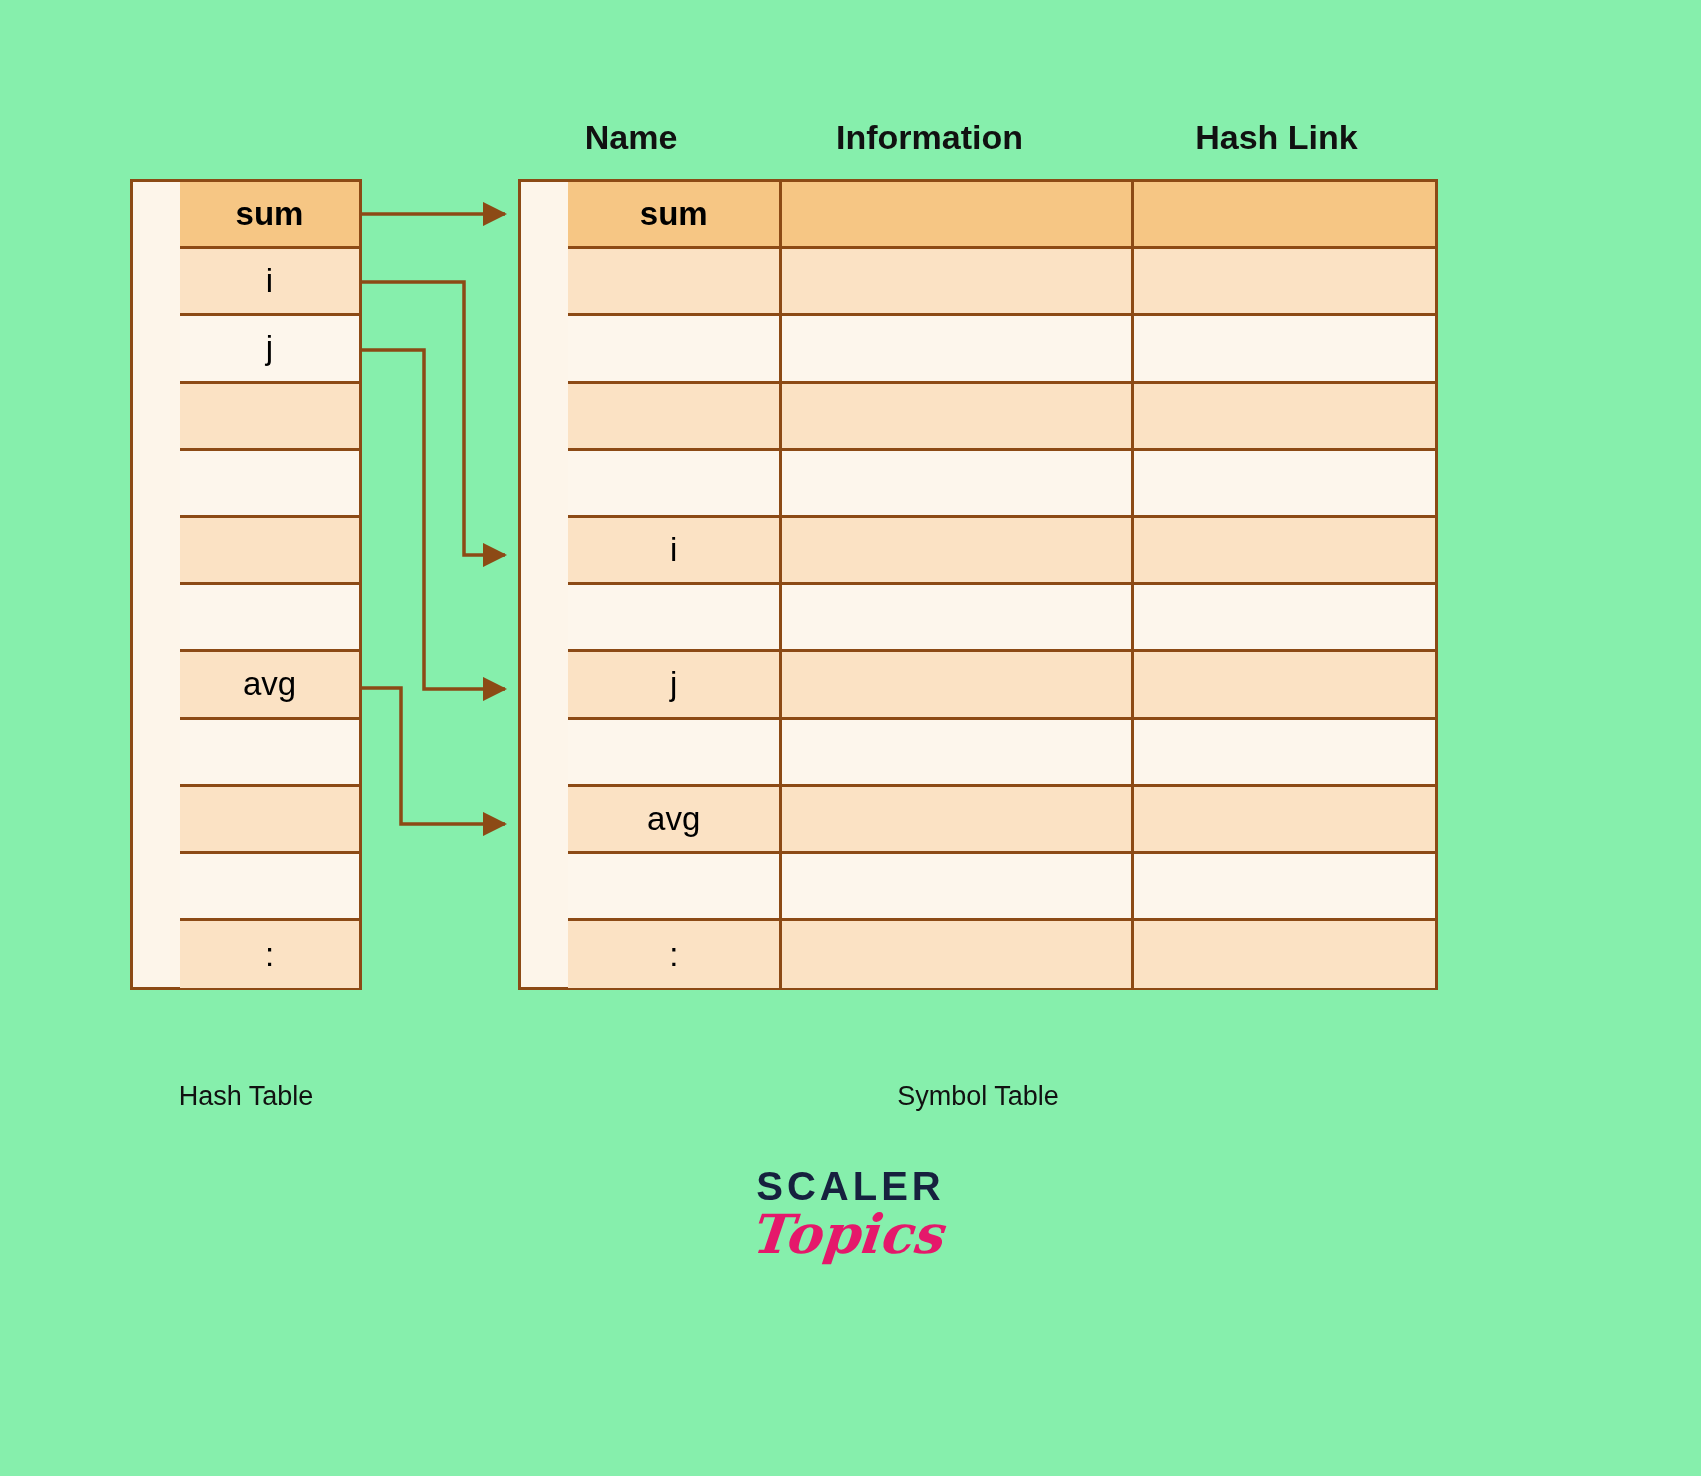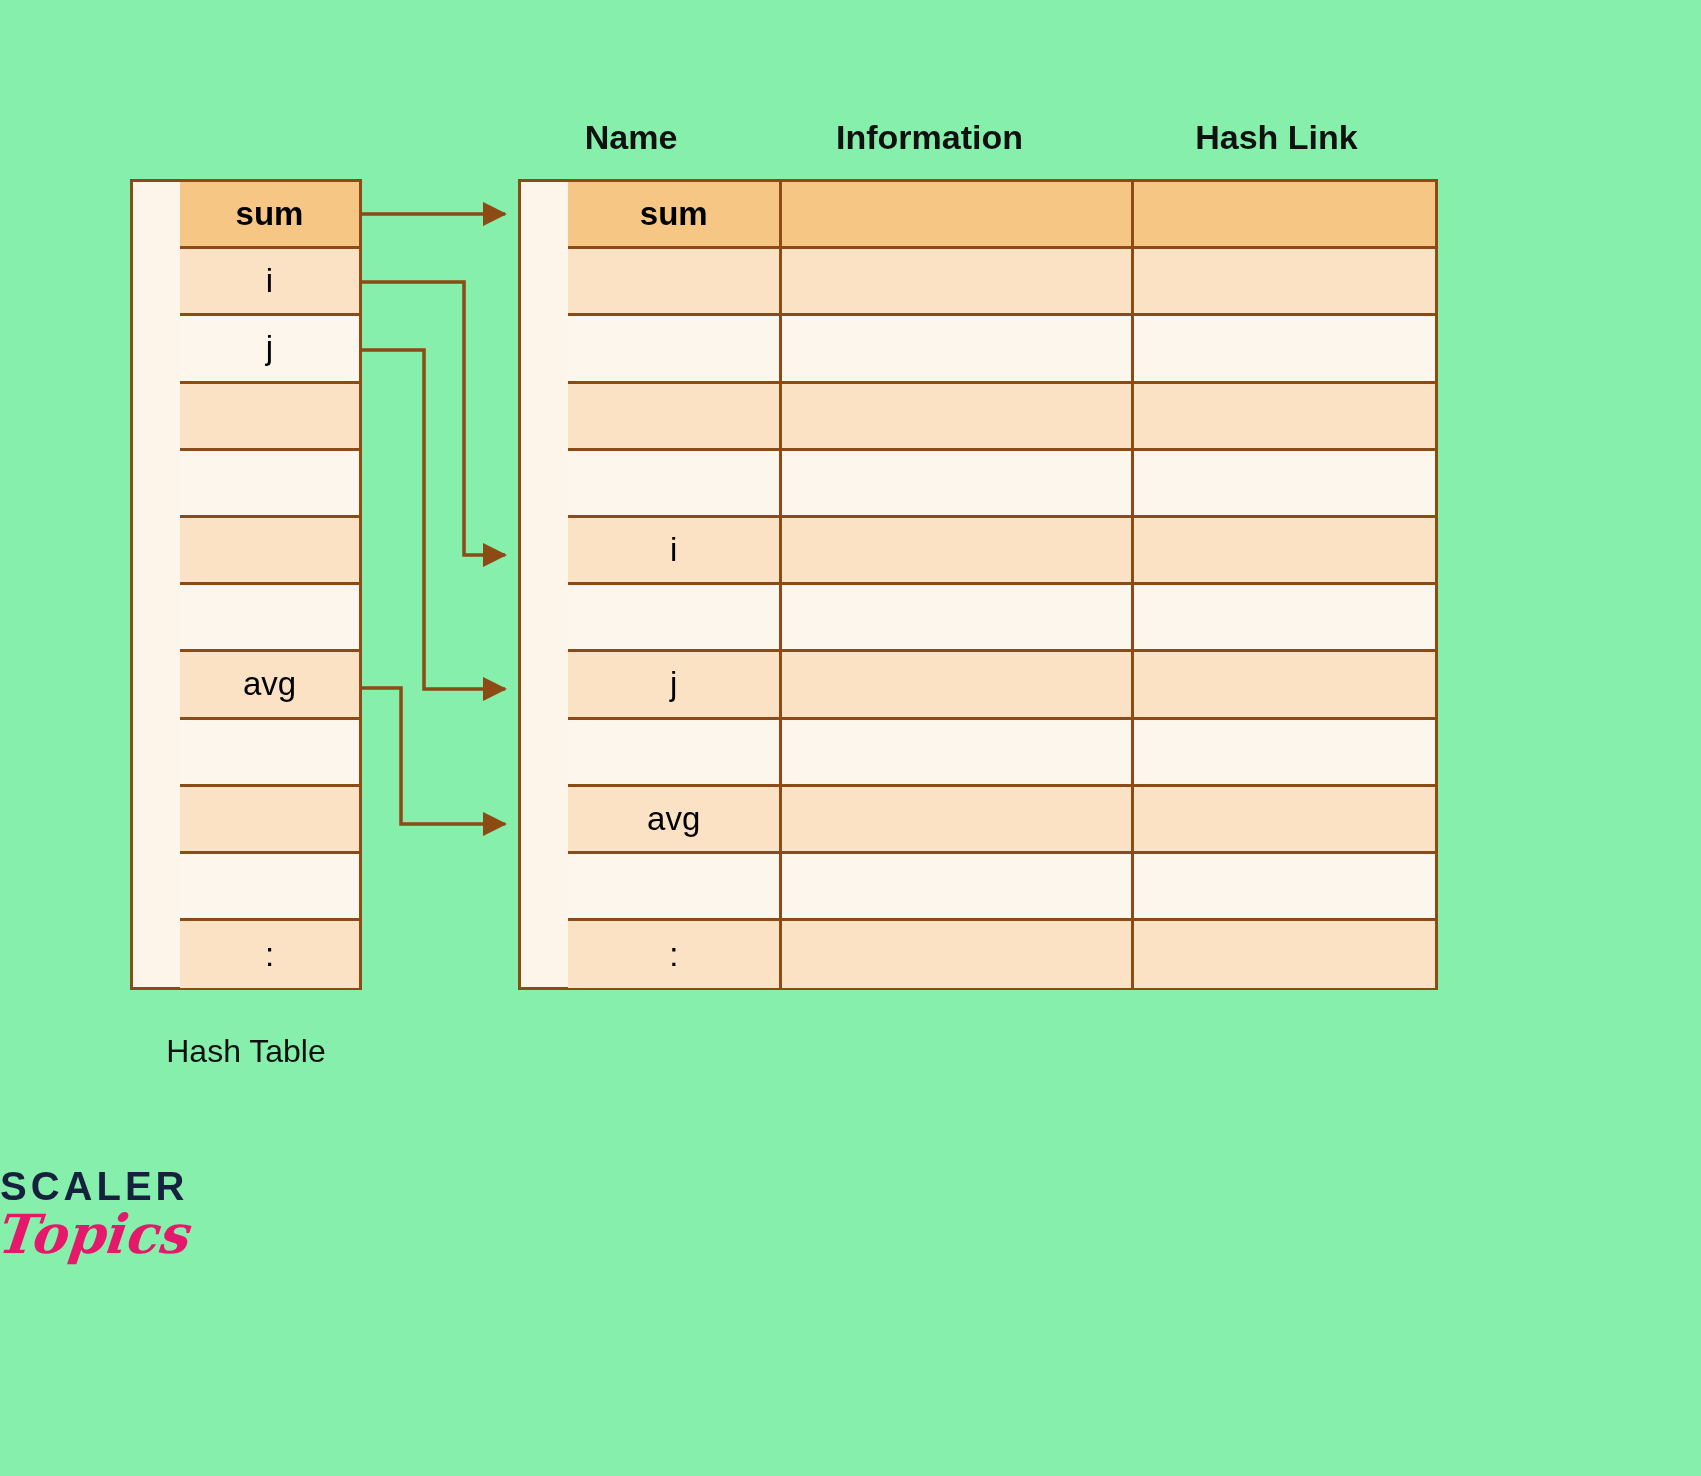--- a/index.html
+++ b/index.html
@@ -87,32 +87,34 @@
     left: 0;
     top: 0;
     width: 1701px;
     height: 1476px;
     pointer-events: none;
   }
 
   
   .caption {
     position: absolute;
-    font-size: 32px;
+    font-size: 27px;
     color: #111111;
     text-align: center;
     white-space: nowrap;
+    margin-top: 48px;
   }
 
   
   #logo {
     position: absolute;
     left: 0;
     top: 1165px;
     width: 1701px;
+    text-align: center;
   }
   #logo .word-scaler {
     font-size: 40px;
     font-weight: 700;
     letter-spacing: 4px;
     color: #16213E;
     display: block;
     line-height: 1.05;
   }
   #logo .word-topics {
@@ -247,19 +249,20 @@
     <path d="M 362 214 L 505 214" fill="none" stroke="#8C4A15" stroke-width="3.5" marker-end="url(#arrowhead)"></path>
 
     <path d="M 362 282 L 464 282 L 464 555 L 505 555" fill="none" stroke="#8C4A15" stroke-width="3.5" marker-end="url(#arrowhead)"></path>
 
     <path d="M 362 350 L 424 350 L 424 689 L 505 689" fill="none" stroke="#8C4A15" stroke-width="3.5" marker-end="url(#arrowhead)"></path>
 
     <path d="M 362 688 L 401 688 L 401 824 L 505 824" fill="none" stroke="#8C4A15" stroke-width="3.5" marker-end="url(#arrowhead)"></path>
   </svg>
 
   <div class="caption" style="left:130px; top:1033px; width:232px;">Hash Table</div>
+  <div class="caption" style="left:518px; top:1033px; width:920px;">Symbol Table</div>
 
   <div id="logo">
     <span class="word-scaler">SCALER</span>
     <span class="word-topics">Topics</span>
   </div>
 
 </div>
 
 </body></html>

